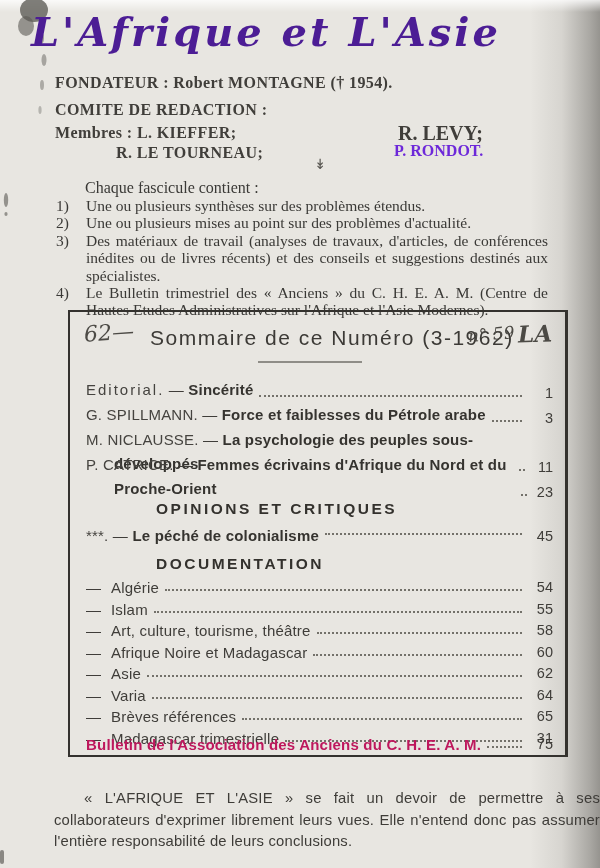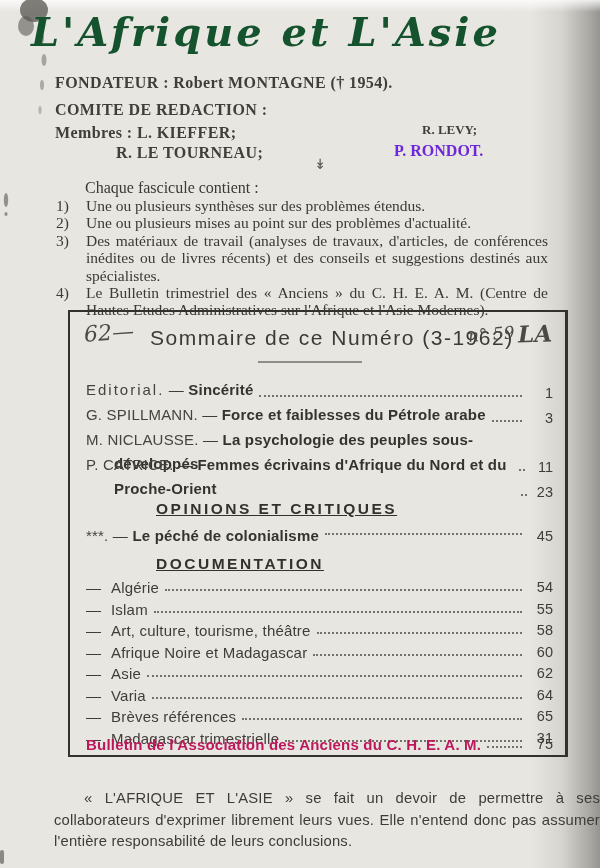--- a/index.html
+++ b/index.html
@@ -27,28 +27,28 @@
     background:rgba(60,58,54,0.55);border-radius:2px;
   }
   .ink-smudge{position:absolute;left:0;top:0;}
 
   
   .journal-title{
     position:absolute;top:8px;left:0;width:532px;
     text-align:center;
     font-family:"DejaVu Serif", serif;
     font-style:italic;font-weight:600;
-    font-size:40px;letter-spacing:3px;color:#14532d;
+    font-size:40px;letter-spacing:3px;color:#4c1d95;
   }
   .masthead-line{position:absolute;left:55px;font-size:16px;font-weight:700;color:#403e3a;letter-spacing:0.4px;}
   .founder-line{top:74px;}
   .committee-line{top:101px;}
   .members-row1{top:124px;}
   .members-row2{top:144px;left:116px;}
-  .member-right1{position:absolute;left:422px;top:122px;font-size:13px;font-weight:700;color:#403e3a;}
+  .member-right1{position:absolute;left:398px;top:122px;font-size:20px;font-weight:700;color:#403e3a;}
   .member-right2{position:absolute;left:394px;top:142px;font-size:16px;font-weight:700;color:#6d28d9;}
   .ornament{
     position:absolute;top:156px;left:0;width:640px;text-align:center;
     font-size:14px;color:#56544f;
   }
 
   
   .intro-lead{position:absolute;left:85px;top:179px;font-size:16px;color:#3a3936;}
   .intro-list{position:absolute;left:56px;top:197px;width:492px;margin:0;padding:0;list-style:none;}
   .intro-list li{position:relative;padding-left:30px;margin:0;font-size:15.5px;line-height:17.4px;text-align:justify;color:#3a3936;}
@@ -81,21 +81,21 @@
   .toc-page{width:26px;text-align:right;font-size:14.5px;color:#3f3d39;padding-bottom:1px;}
 
   .row-editorial{top:66px;}
   .row-spillmann{top:91px;}
   .row-niclausse{top:116px;}
   .row-catrice{top:141px;}
   .row-editorial .toc-author{letter-spacing:2px;}
 
   .section-heading{
     position:absolute;left:86px;
-    font-size:15.5px;font-weight:700;letter-spacing:2.5px;color:#33312d;text-decoration:underline;
+    font-size:15.5px;font-weight:700;letter-spacing:2.5px;color:#33312d;
   }
   .heading-opinions{top:188px;}
   .row-opinions{top:212px;align-items:center;}
   .heading-documentation{top:243px;}
 
   .doc-row{display:flex;align-items:flex-end;font-size:15px;color:#3f3d39;height:20px;}
   .doc-dash{margin-right:10px;}
   .doc-label{letter-spacing:0.2px;}
   .doc-rows{position:absolute;left:16px;right:12px;top:264px;}
   .doc-row{margin-bottom:1.5px;}

